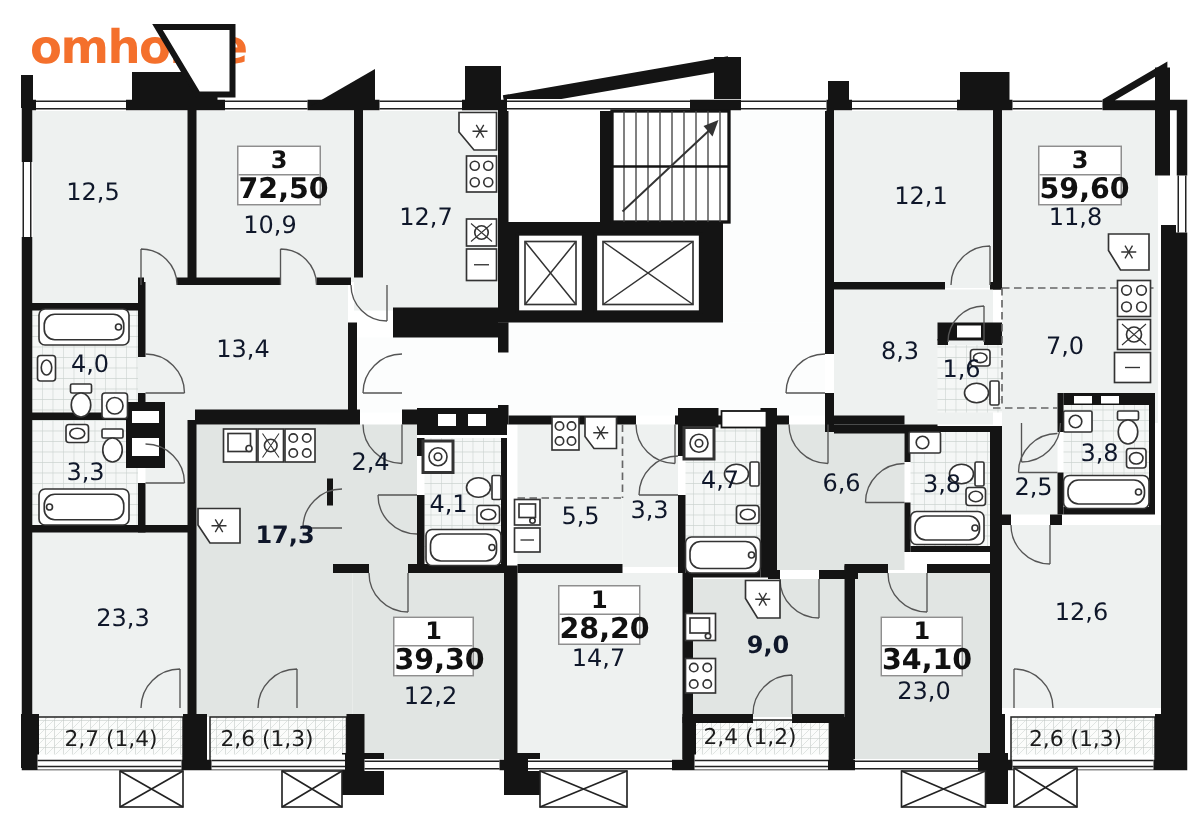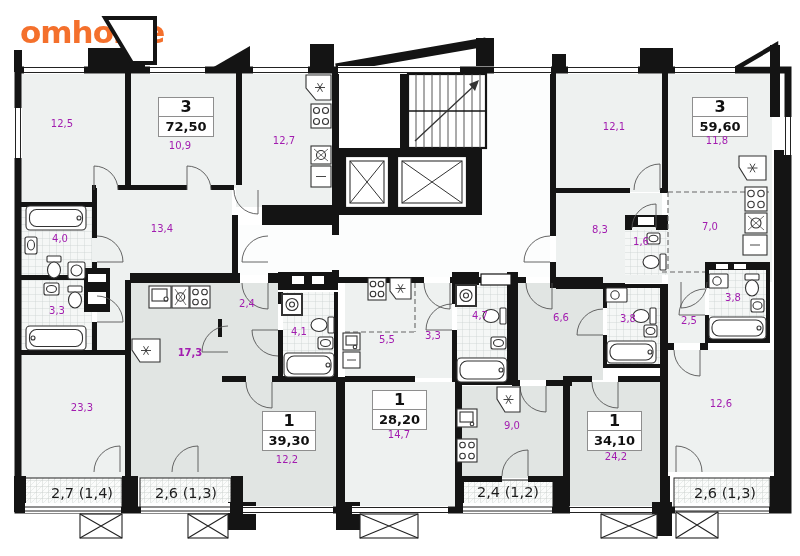--- a/index.html
+++ b/index.html
@@ -2,27 +2,27 @@
 <html><head>
 <meta charset="utf-8">
 <style>
   html,body{margin:0;padding:0;background:#fff;}
   #stage{position:relative;width:800px;height:556px;background:#ffffff;overflow:hidden;
          font-family:"DejaVu Sans","Liberation Sans",sans-serif;}
   #plan-svg{position:absolute;left:0;top:0;z-index:2;}
   .logo{position:absolute;left:20px;top:14px;z-index:1;font-size:31px;font-weight:800;
         letter-spacing:-1px;color:#f4702c;}
   .rl{position:absolute;z-index:3;width:64px;margin-left:-32px;margin-top:-10px;
-      text-align:center;font-size:10px;color:#a21caf;white-space:nowrap;}
-  .bl{position:absolute;z-index:3;width:110px;margin-left:-55px;margin-top:-10px;
+      text-align:center;font-size:16px;color:#0f172a;white-space:nowrap;}
+  .bl{position:absolute;z-index:3;width:94px;margin-left:-55px;margin-top:-10px;
       text-align:center;font-size:14.5px;color:#1c1c1c;white-space:nowrap;}
   .badge{position:absolute;z-index:3;background:#fff;border:1px solid #8e8e8e;
          display:flex;flex-direction:column;text-align:center;}
   .badge .num{font-size:16px;font-weight:bold;line-height:18px;border-bottom:1px solid #8e8e8e;color:#111;}
-  .badge .area{font-size:13px;font-weight:bold;line-height:19px;color:#111;}
+  .badge .area{font-size:19px;font-weight:bold;line-height:19px;color:#111;}
 </style>
 </head>
 <body>
 
 <div id="stage">
 
   <div class="logo">omhome</div>
 
   <svg id="plan-svg" width="800" height="556" viewBox="0 0 800 556">
     <defs>
@@ -523,24 +523,24 @@
   <div class="rl" style="left:57px;top:315px;">3,3</div>
   <div class="rl" style="left:190px;top:357px;font-weight:bold;">17,3</div>
   <div class="rl" style="left:247px;top:308px;">2,4</div>
   <div class="rl" style="left:299px;top:336px;">4,1</div>
   <div class="rl" style="left:82px;top:412px;">23,3</div>
   <div class="rl" style="left:287px;top:464px;">12,2</div>
   <div class="rl" style="left:399px;top:439px;">14,7</div>
   <div class="rl" style="left:387px;top:344px;">5,5</div>
   <div class="rl" style="left:433px;top:340px;">3,3</div>
   <div class="rl" style="left:480px;top:320px;">4,7</div>
-  <div class="rl" style="left:512px;top:430px;">9,0</div>
+  <div class="rl" style="left:512px;top:430px;font-weight:bold;">9,0</div>
   <div class="rl" style="left:561px;top:322px;">6,6</div>
   <div class="rl" style="left:628px;top:323px;">3,8</div>
-  <div class="rl" style="left:616px;top:461px;">24,2</div>
+  <div class="rl" style="left:616px;top:461px;">23,0</div>
   <div class="rl" style="left:689px;top:325px;">2,5</div>
   <div class="rl" style="left:733px;top:302px;">3,8</div>
   <div class="rl" style="left:641px;top:246px;">1,6</div>
   <div class="rl" style="left:600px;top:234px;">8,3</div>
   <div class="rl" style="left:614px;top:131px;">12,1</div>
   <div class="rl" style="left:717px;top:145px;">11,8</div>
   <div class="rl" style="left:710px;top:231px;">7,0</div>
   <div class="rl" style="left:721px;top:408px;">12,6</div>
 
   <div class="bl" style="left:82px;top:495px;">2,7 (1,4)</div>

